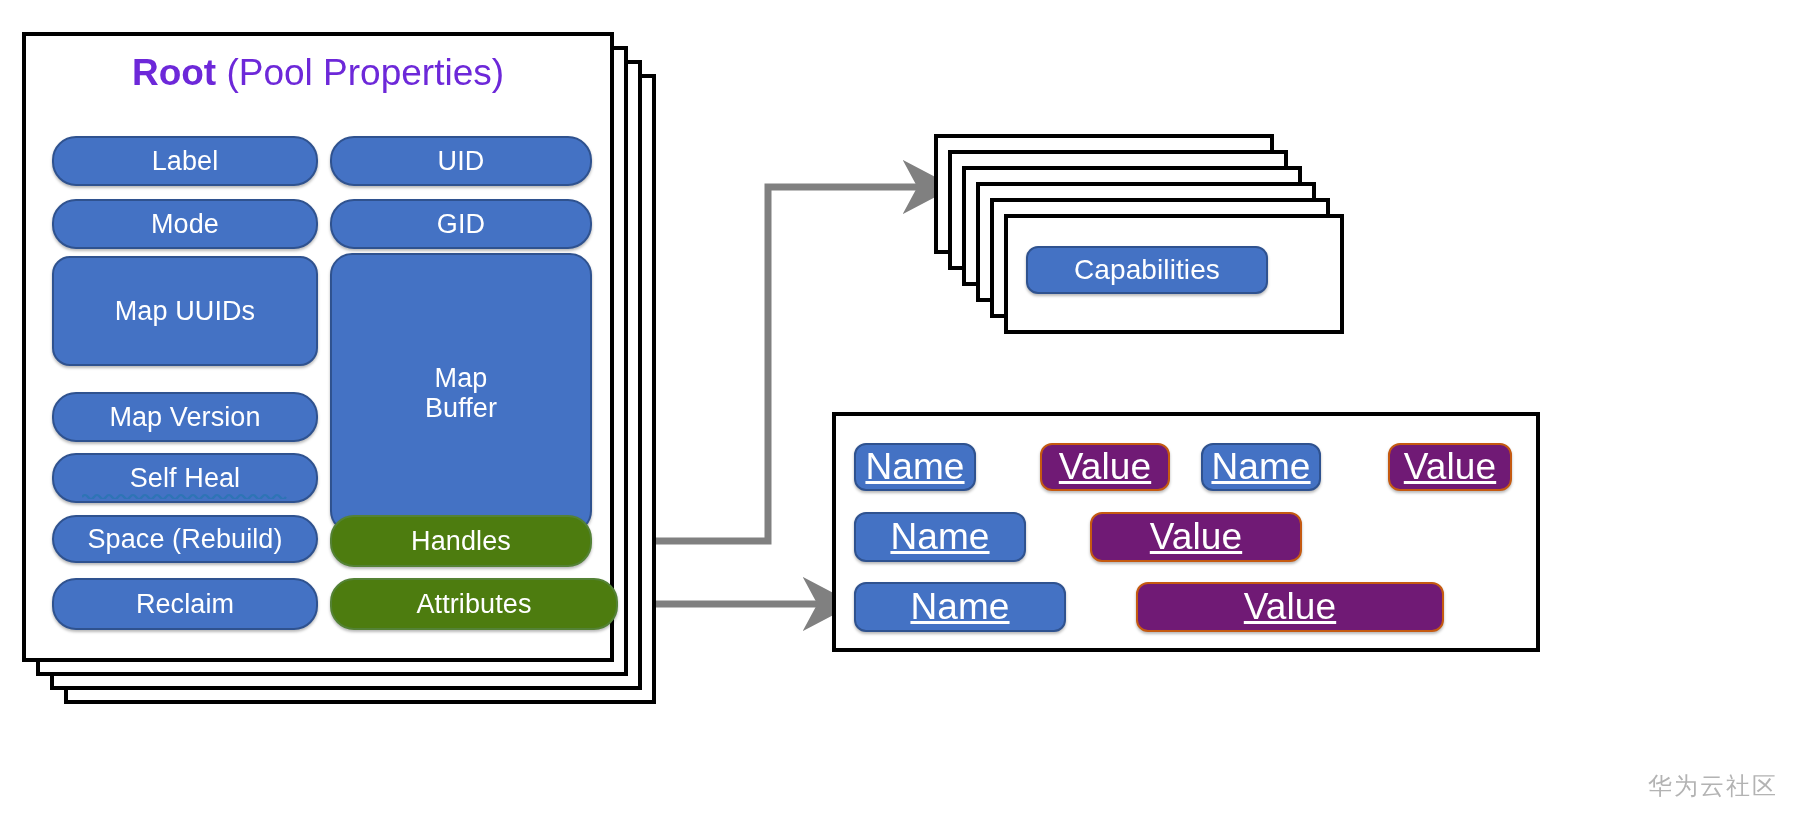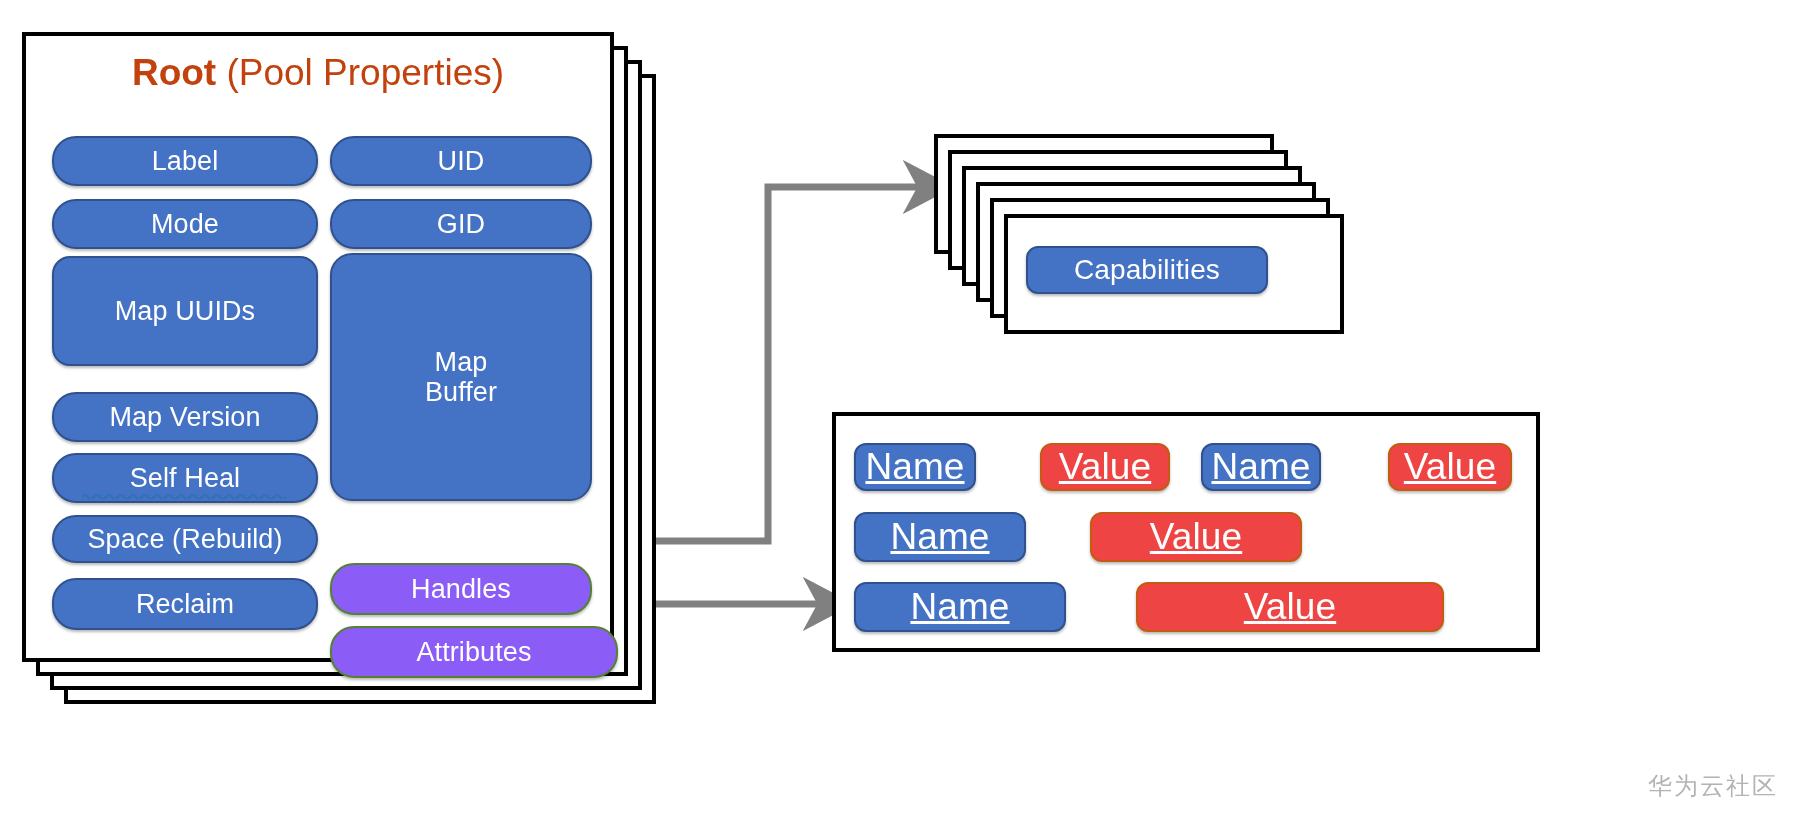--- a/index.html
+++ b/index.html
@@ -28,27 +28,26 @@
     line-height:1.12;
     white-space:pre-line;
     letter-spacing:.1px;
   }
   .blue{
     background:#4472C4;
     border:2px solid #2F528F;
     box-shadow:0 2px 3px rgba(0,0,0,.28);
   }
   .green{
-    background:#8b5cf6;
+    background:#4d7c0f;
     border:2px solid #548235;
     box-shadow:0 2px 3px rgba(0,0,0,.28);
-    margin-top:48px;
   }
   .orange{
-    background:#ef4444;
+    background:#701a75;
     border:2px solid #C55A11;
     box-shadow:0 2px 3px rgba(0,0,0,.28);
   }
 
   
   .card{
     position:absolute;
     box-sizing:border-box;
     background:#ffffff;
     border:4px solid #000000;
@@ -58,41 +57,41 @@
   #root-card-2    { left:36px;  top:46px;  width:592px; height:630px; z-index:5;}
   #root-card-3    { left:50px;  top:60px;  width:592px; height:630px; z-index:4;}
   #root-card-4    { left:64px;  top:74px;  width:592px; height:630px; z-index:3;}
 
   #root-title{
     position:absolute;
     left:22px; top:52px;
     width:592px;
     text-align:center;
     font-size:37px;
-    color:#c2410c;
+    color:#6d28d9;
     z-index:8;
     white-space:nowrap;
   }
   #root-title b{font-weight:700;}
   #root-title span{font-weight:400;}
 
   
   .chip{ font-size:27px; z-index:8;border-radius:24px; }
 
   #chip-label        { left:52px;  top:136px; width:266px; height:50px;}
   #chip-mode         { left:52px;  top:199px; width:266px; height:50px;}
   #chip-map-uuids    { left:52px;  top:256px; width:266px; height:110px; border-radius:18px;}
   #chip-map-version  { left:52px;  top:392px; width:266px; height:50px;}
   #chip-self-heal    { left:52px;  top:453px; width:266px; height:50px;}
   #chip-space        { left:52px;  top:515px; width:266px; height:48px;}
   #chip-reclaim      { left:52px;  top:578px; width:266px; height:52px;}
 
   #chip-uid          { left:330px; top:136px; width:262px; height:50px;}
   #chip-gid          { left:330px; top:199px; width:262px; height:50px;}
-  #chip-map-buffer   { left:330px; top:253px; width:262px; height:248px; border-radius:22px; flex-direction:column; gap:26px;}
+  #chip-map-buffer   { left:330px; top:253px; width:262px; height:280px; border-radius:22px; flex-direction:column; gap:26px;}
   #chip-handles      { left:330px; top:515px; width:262px; height:52px;}
   #chip-attributes   { left:330px; top:578px; width:288px; height:52px;}
 
   .squiggle{
     position:absolute;
     left:82px; top:492px;
     width:206px; height:7px;
     z-index:9;
     pointer-events:none;
   }

